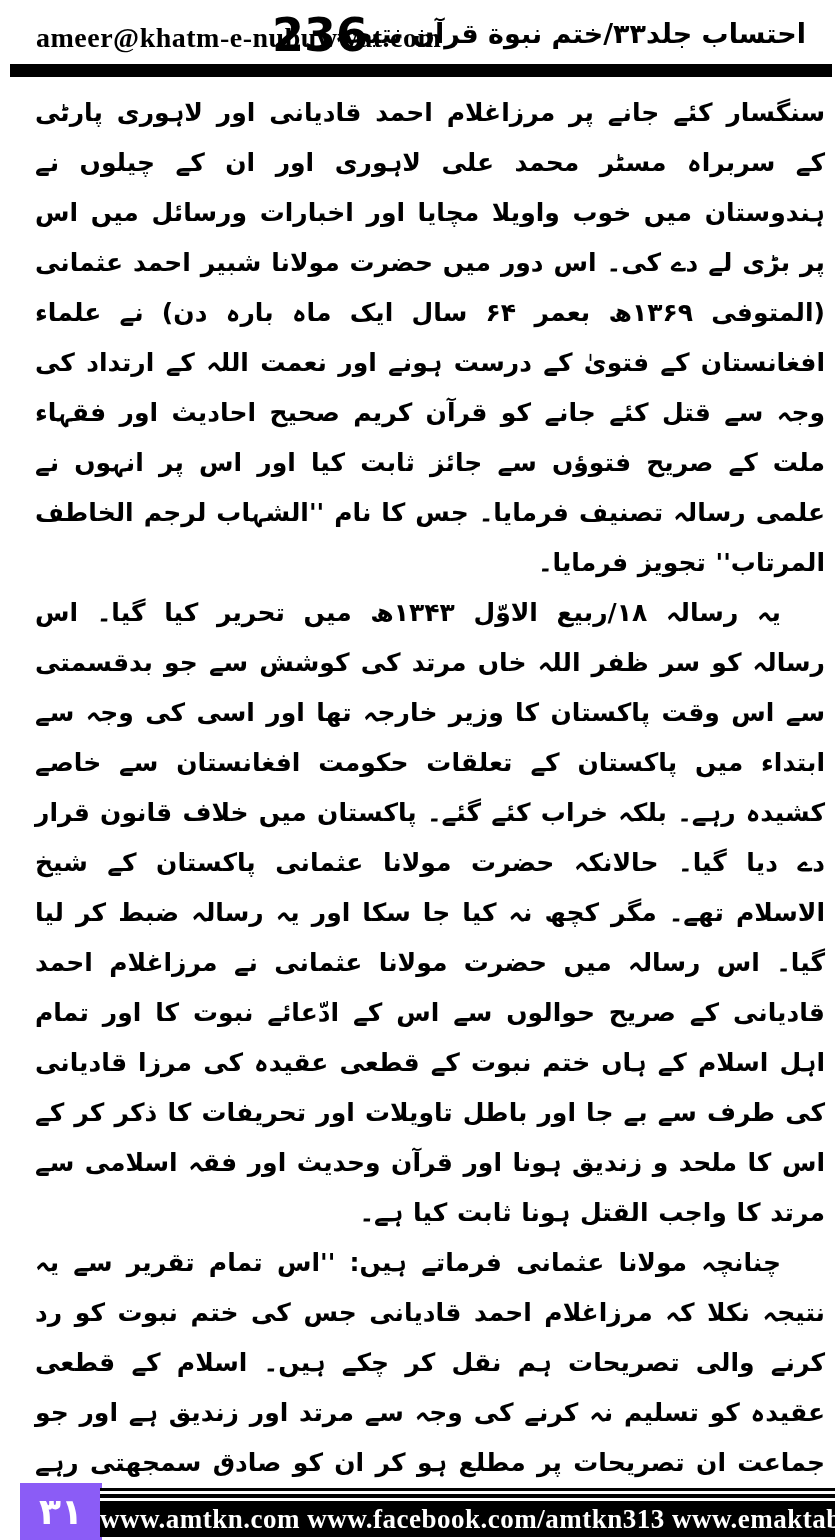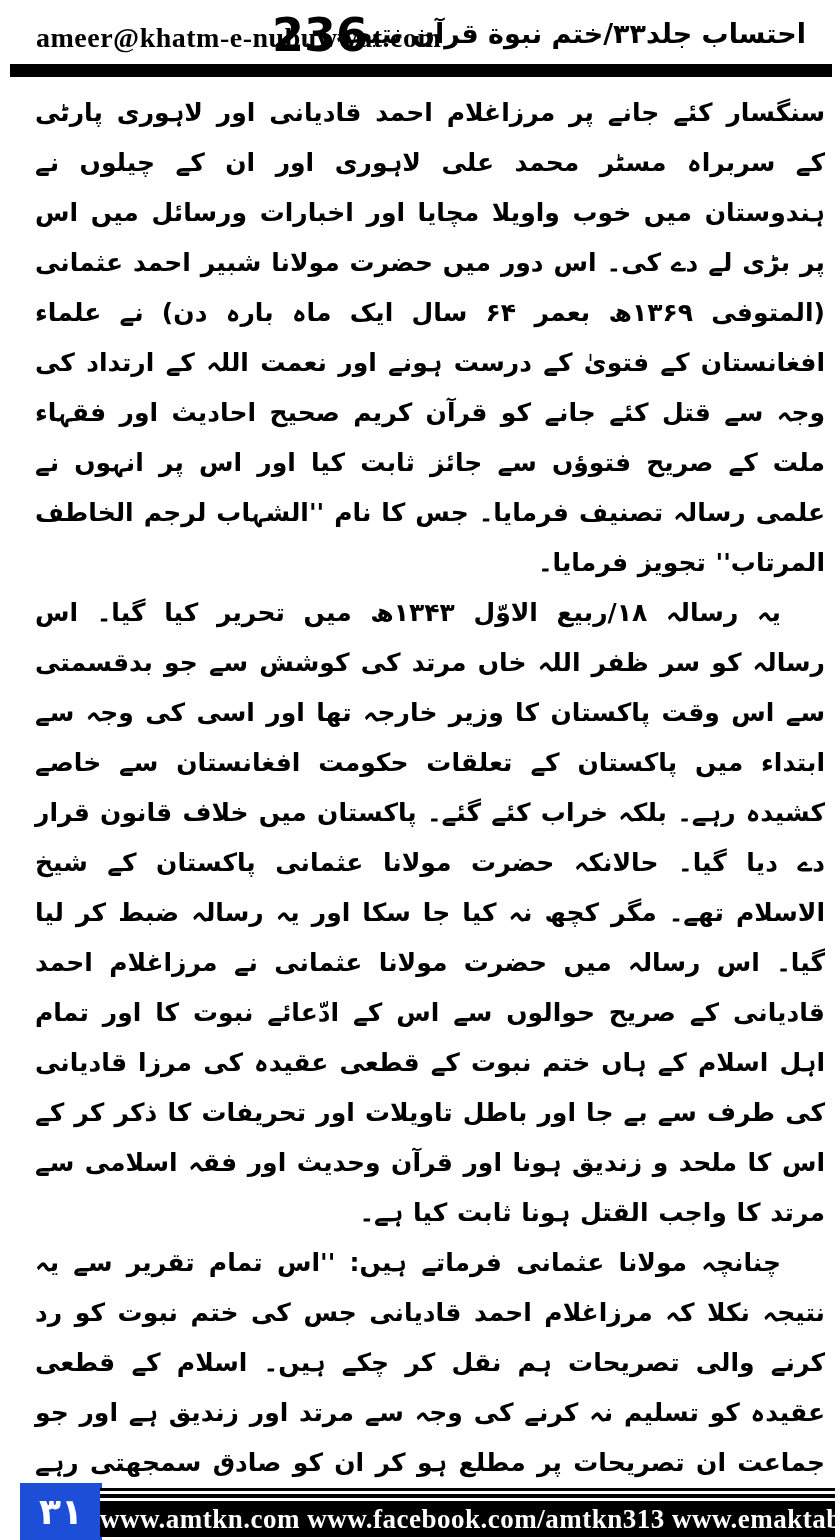--- a/index.html
+++ b/index.html
@@ -45,21 +45,21 @@
     word-spacing: 1px;
     margin-left: 20px;
   }
   .para { text-align: justify; }
   .para.indent { text-indent: 44px; }
 
   
   .page-footer { position: absolute; left: 0; right: 0; bottom: 0; height: 60px; }
   .footer-pagebox {
     position: absolute; left: 20px; bottom: 0; width: 82px; height: 57px;
-    background: #1d4ed8; color: #fff;
+    background: #8b5cf6; color: #fff;
     display: flex; align-items: center; justify-content: center;
     font-size: 36px; font-weight: bold;
     direction: rtl;
   }
   .footer-bar {
     position: absolute; left: 100px; right: 5px; bottom: 3px; height: 49px;
     background: #000;
   }
   .footer-bar .rule { height: 3px; background: #fff; }
   .footer-bar .rule.first { margin-top: 3px; }

